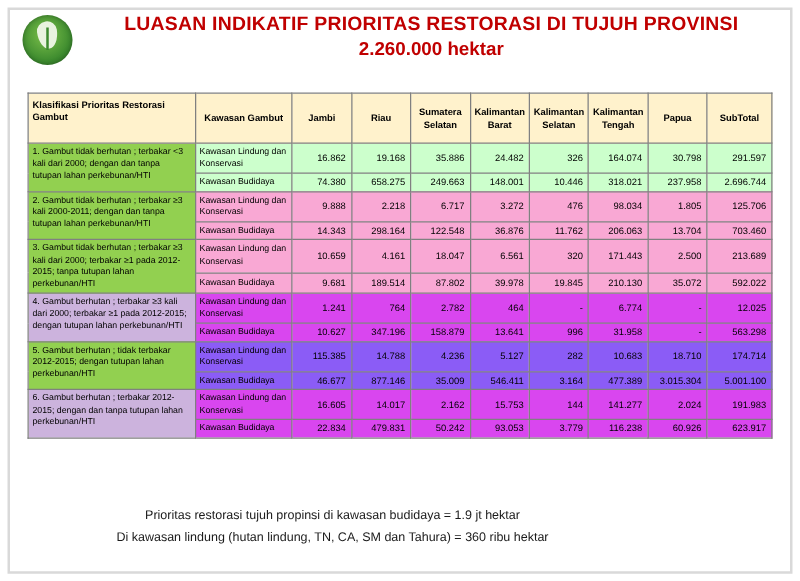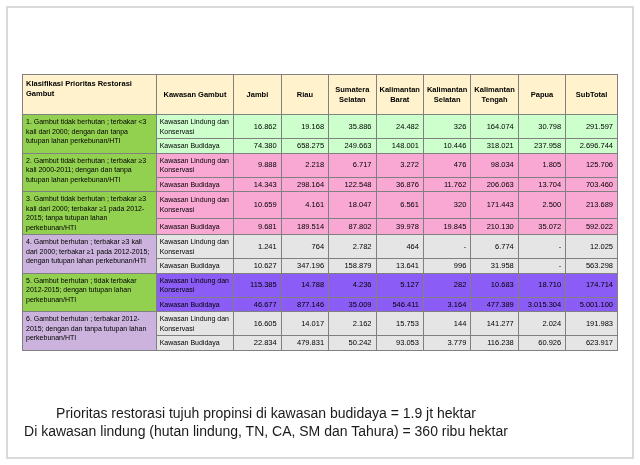--- a/index.html
+++ b/index.html
@@ -86,39 +86,50 @@
   }
   td.klas.purple{ background:#ccb3dd; }
   td.kaw{
     text-align:left;font-size:7px;padding:2px 3px;
   }
   td.num{
     text-align:right;padding-right:4px;font-size:7.5px;
   }
   tr.g td.kaw, tr.g td.num{ background:#ccffcc;margin-top:28px; }
   tr.y td.kaw, tr.y td.num{ background:#f9a8d4; }
-  tr.p td.kaw, tr.p td.num{ background:#e5e5e5; }
+  tr.p td.kaw, tr.p td.num{ background:#d946ef; }
   tr.g2 td.kaw, tr.g2 td.num{ background:#8b5cf6; }
   col.c-klas{width:124px;}
   col.c-kaw{width:72px;}
   col.c-d{width:44px;}
   col.c-sub{width:48px;}
   
   .footer{
     position:absolute;left:0;top:404px;width:532px;text-align:center;
-    font-size:14px;color:#1a1a1a;line-height:16px;
+    font-size:10px;color:#1a1a1a;line-height:16px;
   }
   .footer div{padding:1px 0;}
 </style>
 </head>
 <body>
 
 <div class="slide">
   <div class="frame"></div>
 
+  <div class="header">
+    <div class="logo">
+      <div class="circle"></div>
+      <div class="leaf"></div>
+      <div class="stem"></div>
+    </div>
+    <div class="title-wrap">
+      <div class="title1">LUASAN INDIKATIF PRIORITAS RESTORASI DI TUJUH PROVINSI</div>
+      <div class="title2">2.260.000 hektar</div>
+    </div>
+  </div>
 
   <div class="tbl-wrap">
     <table>
       <colgroup>
         <col class="c-klas">
           <col class="c-kaw">
           <col class="c-d">
           <col class="c-d">
           <col class="c-d">
           <col class="c-d">

